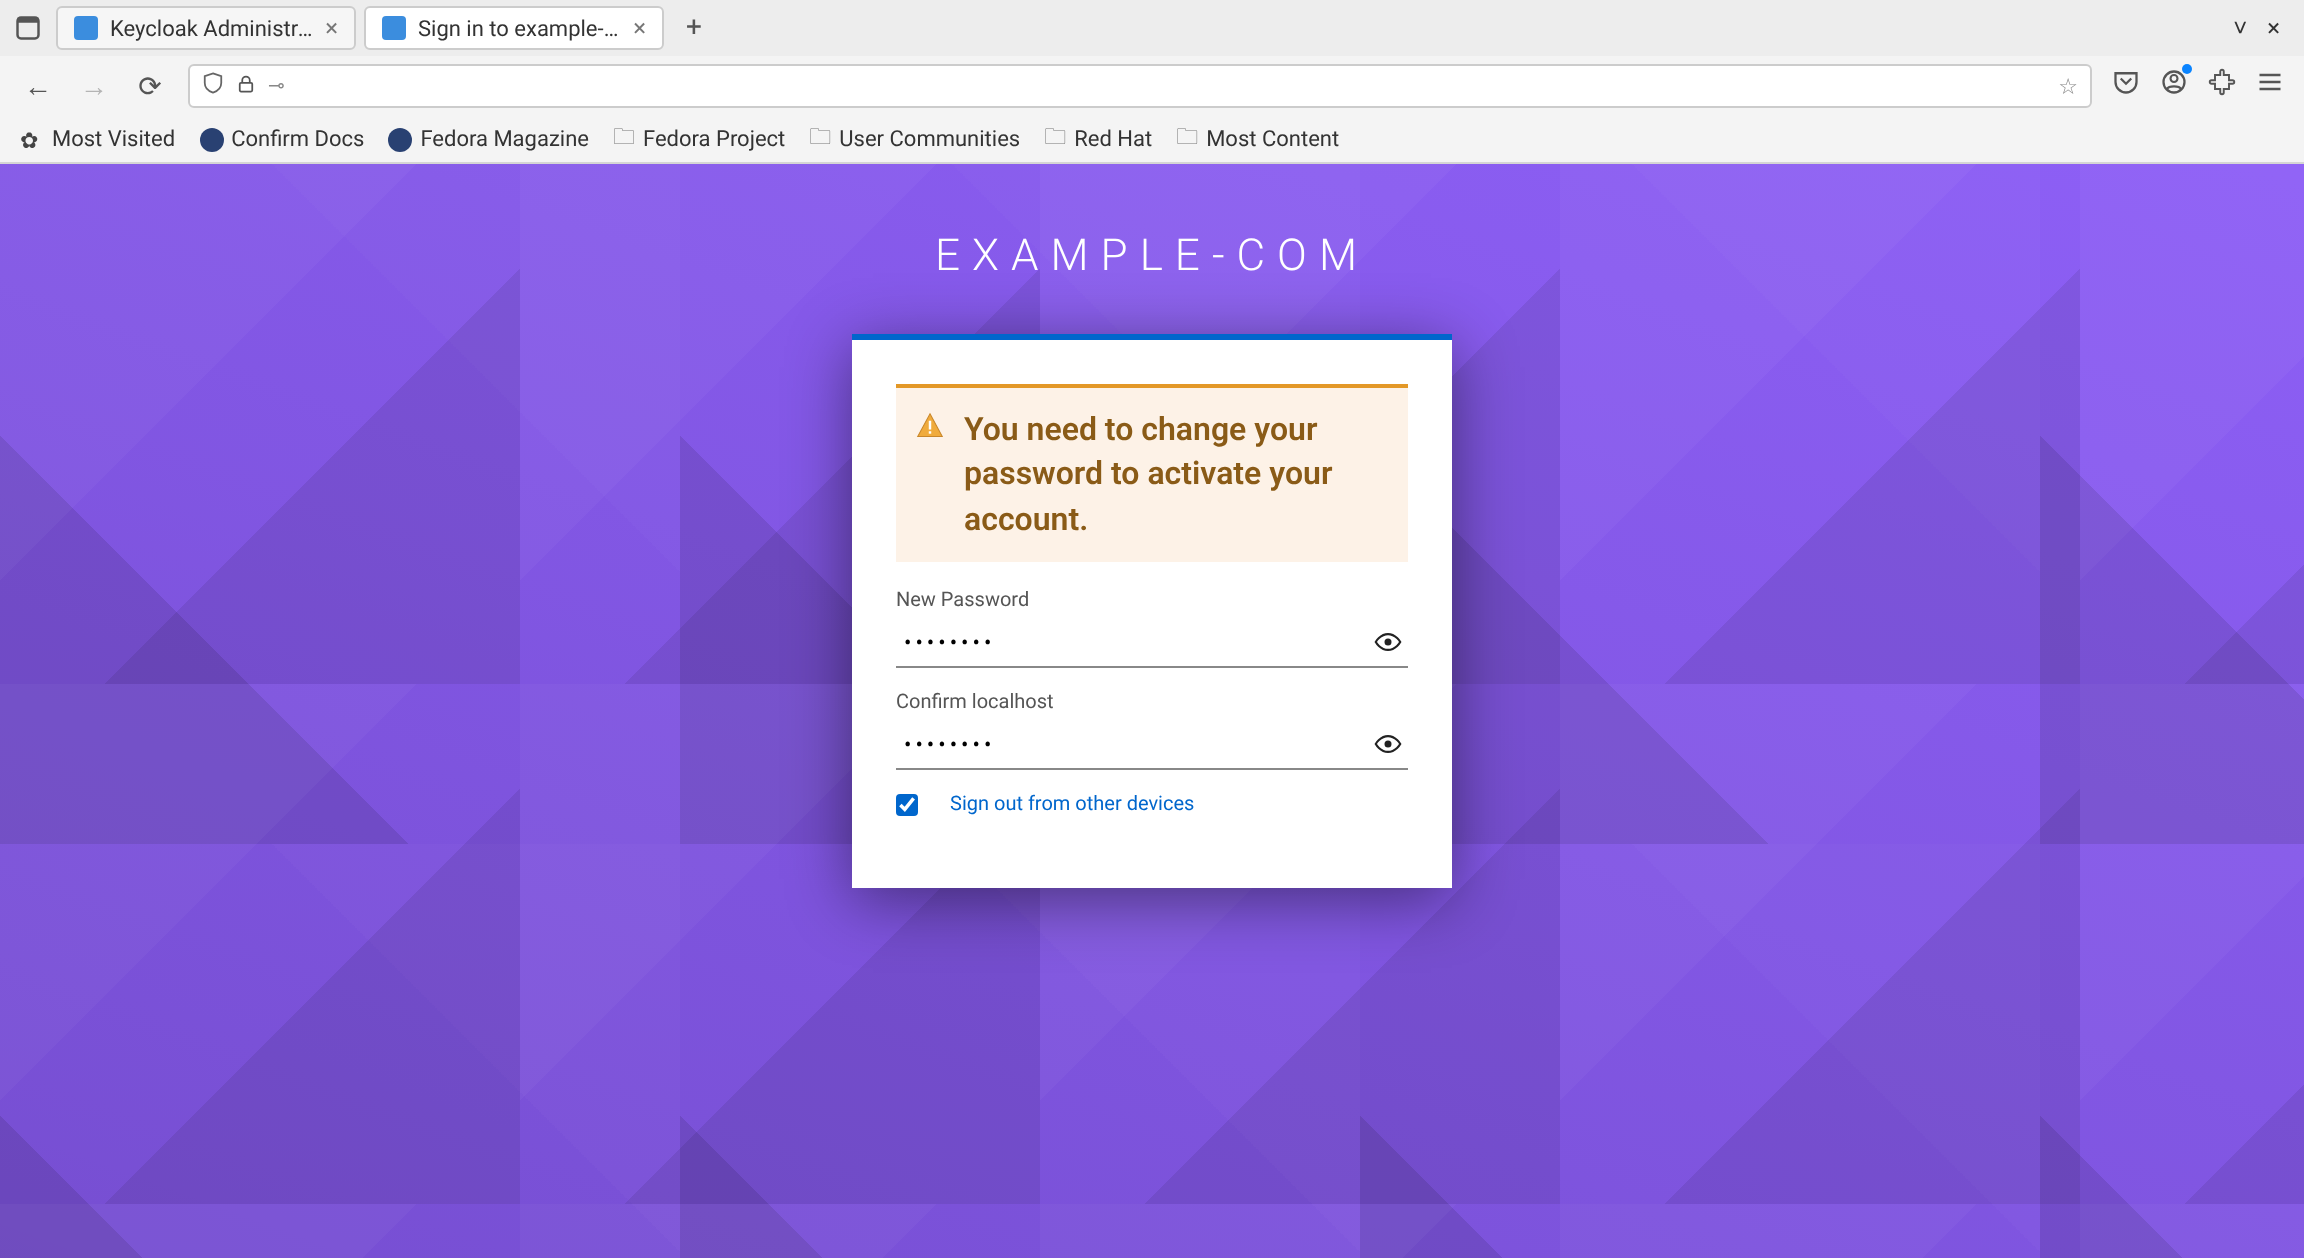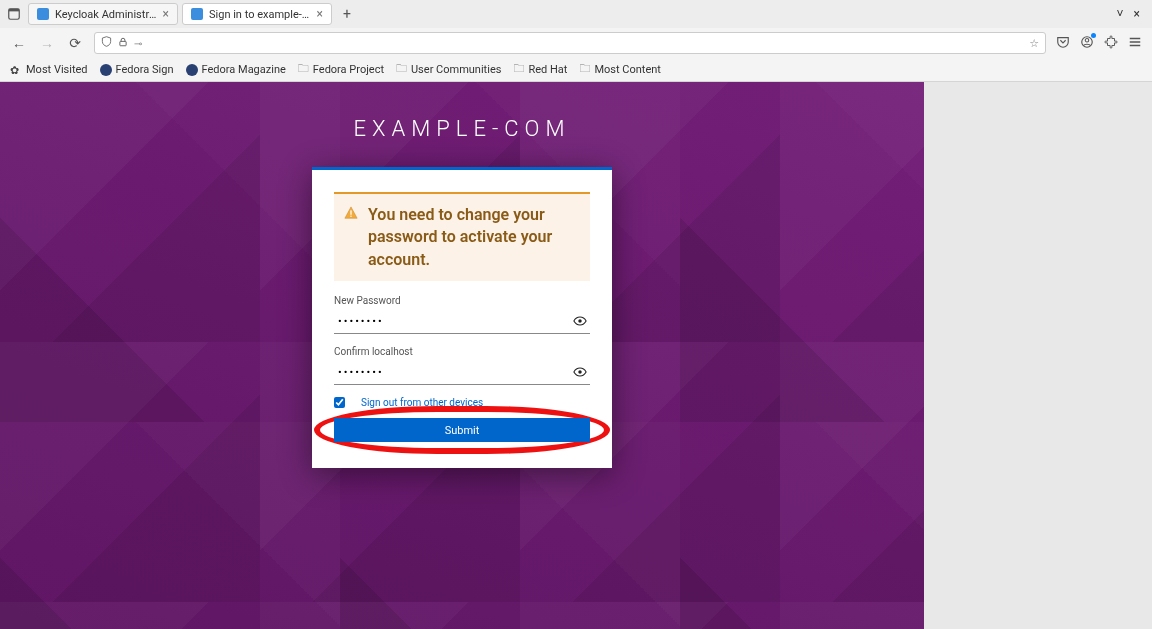--- a/index.html
+++ b/index.html
@@ -27,21 +27,21 @@
   .nav-right { display:flex; gap:10px; color:#555; font-size:14px; }
 
   .bookmarks { display:flex; align-items:center; gap:12px; height:24px; padding:0 10px; background:#f4f4f4; border-bottom:1px solid #d5d5d5; font-size:11px; color:#333; }
   .bm { display:flex; align-items:center; gap:4px; cursor:pointer; }
   .bm-icon { width:12px; height:12px; display:inline-block; }
   .bm-star { color:#444; }
   .bm-fedora { background:#294172; border-radius:50%; }
   .bm-folder { color:#777; font-size:11px; }
 
   
-  .viewport { position:relative; width:924px; height:547px; background:#701a75; overflow:hidden; }
+  .viewport { position:relative; width:1152px; height:547px; background:#8b5cf6; overflow:hidden; }
   .viewport::before {
     content:""; position:absolute; inset:0;
     background:
       linear-gradient(135deg, rgba(255,255,255,0.03) 0 40%, transparent 40% 60%, rgba(0,0,0,0.08) 60% 100%),
       linear-gradient(45deg, rgba(0,0,0,0.1) 0 30%, transparent 30% 70%, rgba(255,255,255,0.02) 70% 100%),
       linear-gradient(200deg, rgba(255,255,255,0.02), rgba(0,0,0,0.15));
     background-size:260px 260px, 340px 340px, 100% 100%;
   }
 
   .realm-title { position:relative; text-align:center; color:#fff; font-size:22px; letter-spacing:6px; font-weight:300; padding:34px 0 26px; }
@@ -133,21 +133,21 @@
     </div>
   </div>
 
   <div class="bookmarks">
     <div class="bm">
         <span class="bm-icon bm-star">✿</span>
         <span>Most Visited</span>
       </div>
     <div class="bm">
         <span class="bm-icon bm-fedora"></span>
-        <span>Fedora Sign</span>
+        <span>Confirm Docs</span>
       </div>
     <div class="bm">
         <span class="bm-icon bm-fedora"></span>
         <span>Fedora Magazine</span>
       </div>
     <div class="bm">
         <span class="bm-folder">🗀</span>
         <span>Fedora Project</span>
       </div>
     <div class="bm">
@@ -201,18 +201,14 @@
             <circle cx="8" cy="8" r="2" fill="#222"></circle>
           </svg>
       </span>
     </div>
 
     <label class="signout-row">
       <input type="checkbox" checked="" style="">
       <span>Sign out from other devices</span>
     </label>
 
-    <div class="submit-wrap">
-      <div class="highlight-ring"></div>
-      <button class="submit-btn">Submit</button>
-    </div>
   </div>
 </div>
 
 </body></html>

